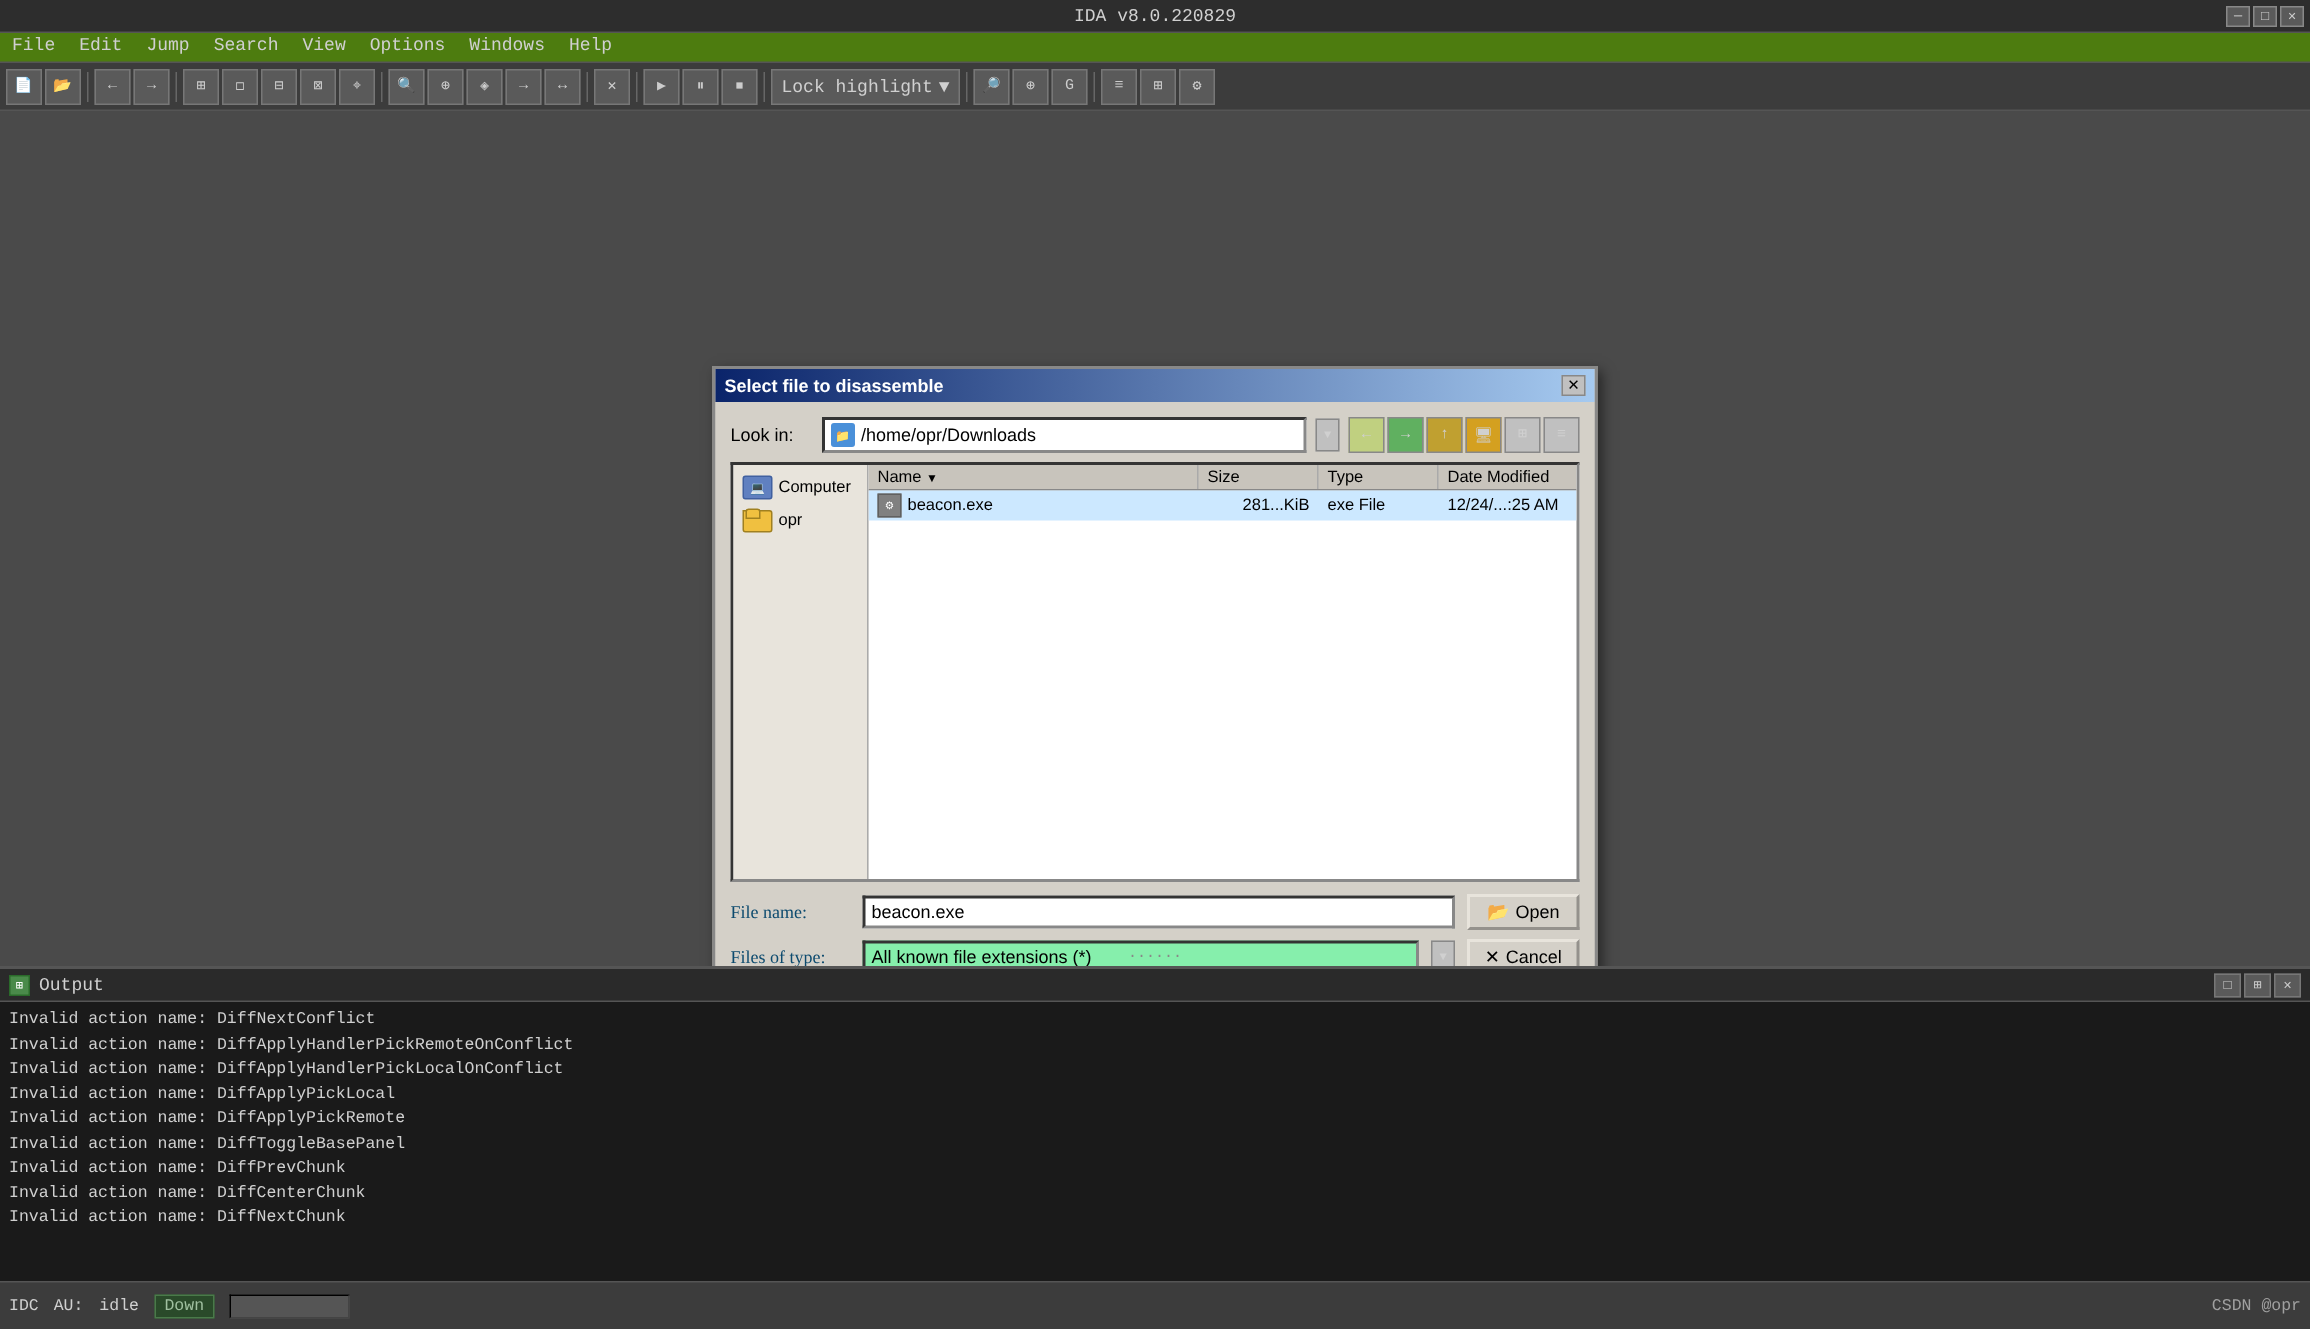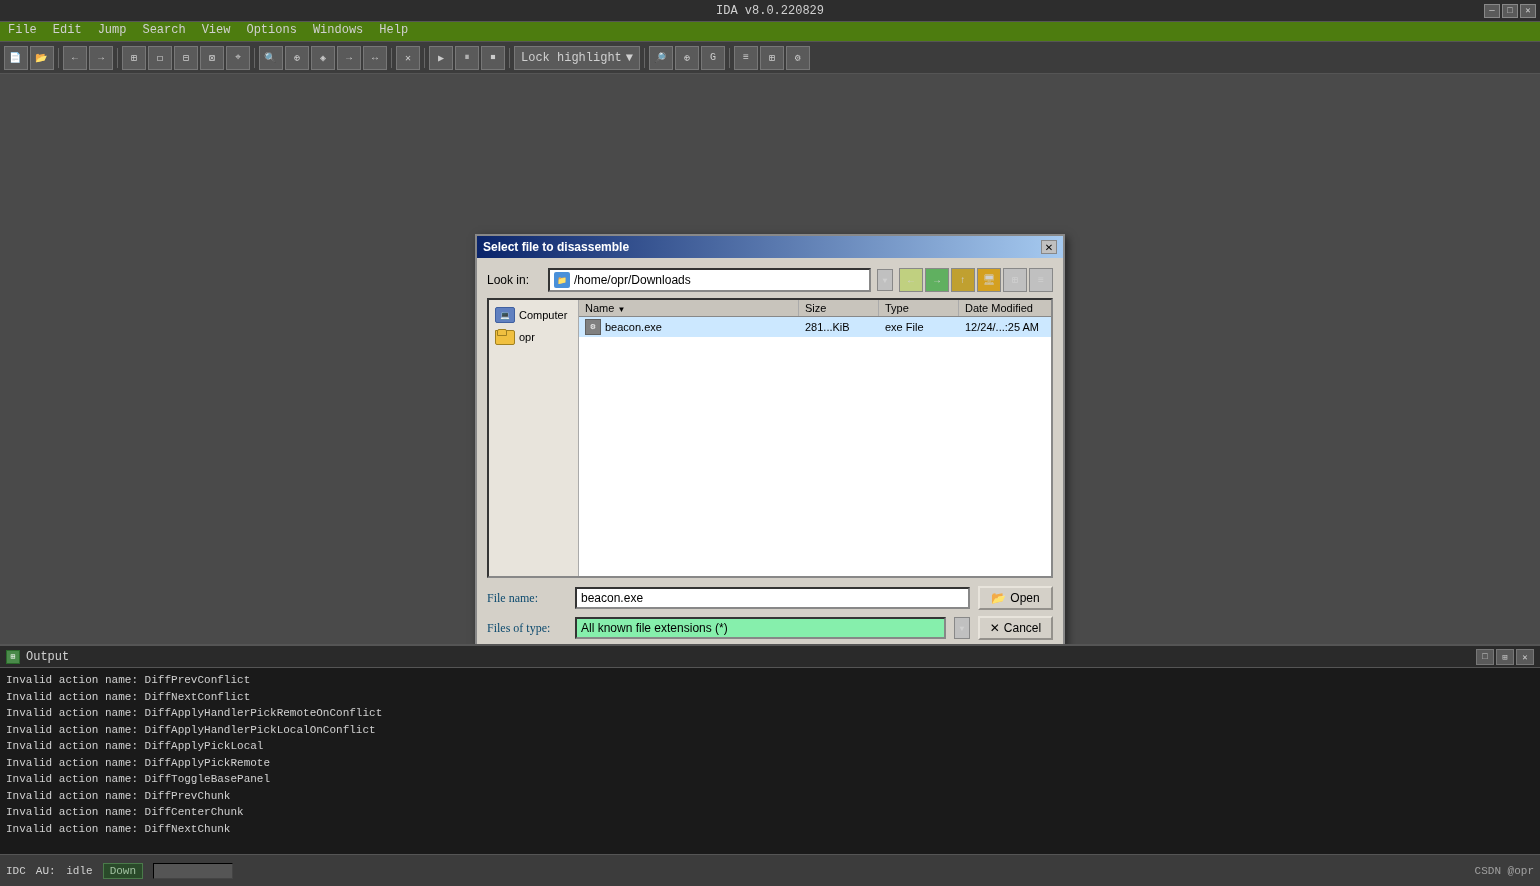--- a/index.html
+++ b/index.html
@@ -106,21 +106,21 @@
 
     
     .workspace {
       background: #4a4a4a;
       flex: 1;
       position: relative;
     }
 
     .dialog {
       position: absolute;
-      top: 160px;
+      top: 170px;
       left: 50%;
       transform: translateX(-50%);
       width: 590px;
       background: #d4d0c8;
       border: 2px solid #888;
       box-shadow: 3px 3px 8px rgba(0,0,0,0.5);
     }
 
     .dialog-title-bar {
       background: linear-gradient(to right, #0a246a, #a6caf0);
@@ -311,21 +311,21 @@
     .file-row {
       display: flex;
       align-items: center;
       font-family: Tahoma, Arial, sans-serif;
       font-size: 11px;
       color: #000;
       cursor: pointer;
       background: #cce8ff;
     }
     .file-cell-name { width: 220px; padding: 2px 6px; display: flex; align-items: center; gap: 4px; }
-    .file-cell-size { width: 80px; padding: 2px 6px; }
+    .file-cell-size { width: 80px; padding: 2px 6px; text-align: right; }
     .file-cell-type { width: 80px; padding: 2px 6px; }
     .file-cell-date { flex: 1; padding: 2px 6px; }
 
     .exe-icon {
       width: 16px;
       height: 16px;
       background: #808080;
       border: 1px solid #606060;
       display: flex;
       align-items: center;
@@ -655,21 +655,20 @@
   <div class="output-header">
     <div class="output-icon">⊞</div>
     <span class="output-title">Output</span>
     <div class="output-controls">
       <div class="out-ctrl-btn">□</div>
       <div class="out-ctrl-btn">⊞</div>
       <div class="out-ctrl-btn">✕</div>
     </div>
   </div>
   <div class="output-content" id="output-lines">
-      <div>Invalid action name: DiffPrevConflict</div>
       <div>Invalid action name: DiffNextConflict</div>
       <div>Invalid action name: DiffApplyHandlerPickRemoteOnConflict</div>
       <div>Invalid action name: DiffApplyHandlerPickLocalOnConflict</div>
       <div>Invalid action name: DiffApplyPickLocal</div>
       <div>Invalid action name: DiffApplyPickRemote</div>
       <div>Invalid action name: DiffToggleBasePanel</div>
       <div>Invalid action name: DiffPrevChunk</div>
       <div>Invalid action name: DiffCenterChunk</div>
       <div>Invalid action name: DiffNextChunk</div>
     </div>

